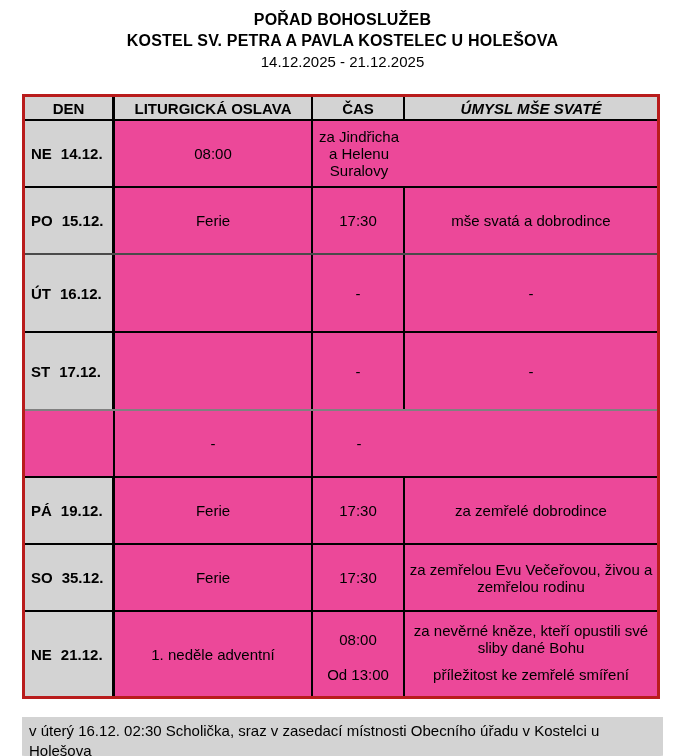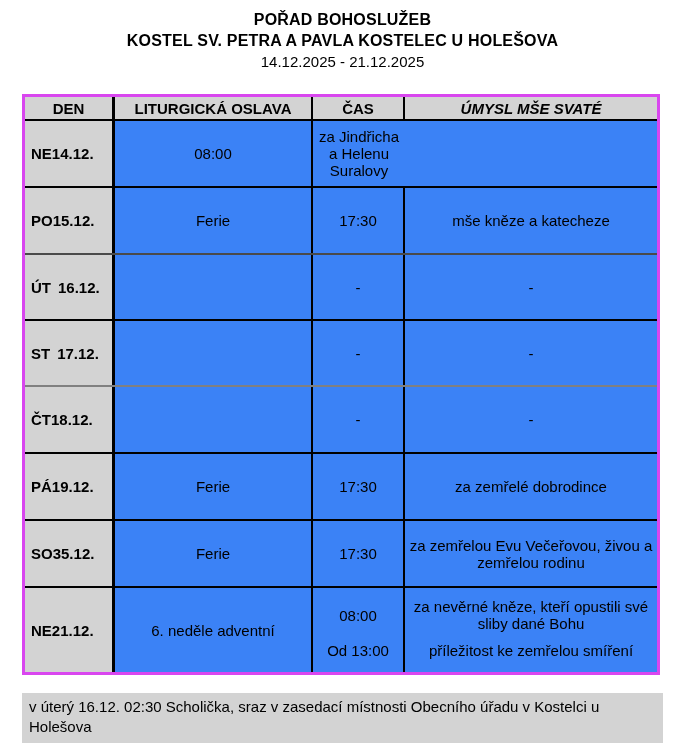--- a/index.html
+++ b/index.html
@@ -19,22 +19,22 @@
     line-height: 21px;
   }
   .doc-title    { font-size: 16px; font-weight: bold; letter-spacing: 0.2px; }
   .doc-subtitle { font-size: 16px; font-weight: bold; letter-spacing: 0.2px; }
   .doc-dates    { font-size: 15px; font-weight: normal; }
 
   
   .schedule-table {
     margin: 22px 0 0 22px;
     width: 638px;
-    border: 3px solid #d946ef;
-    background: #3b82f6;
+    border: 3px solid #b91c1c;
+    background: #ec4899;
   }
   .trow {
     display: grid;
     grid-template-columns: 90px 198px 92px 1fr;
   }
   .trow > div { overflow: hidden; }
 
   .thead { background: #d3d3d3; }
   .thead > div {
     height: 22px;
@@ -59,24 +59,24 @@
   .cell:last-child { border-right: none; }
 
   .day-cell {
     background: #d3d3d3;
     justify-content: flex-start;
     padding-left: 6px;
     font-weight: bold;
     border-right-width: 3px;
     white-space: nowrap;
   }
-  .day-abbr { }
+  .day-abbr { margin-right: 9px; }
 
   .h65 > .cell { height: 65px; }
-  .h64 > .cell { height: 64px; gap: 7px; }
+  .h64 > .cell { height: 76px; }
   .h70 > .cell { height: 65px; }
   .h84 > .cell { height: 84px; }
 
   
   .cell-stack {
     display: flex; flex-direction: column;
     align-items: stretch; justify-content: flex-start;
     padding: 0;
   }
   .stack-top {
@@ -130,21 +130,21 @@
       <div class="cell">za Jindřicha a Helenu Suralovy</div>
     </div>
 
     <div class="trow drow h65">
       <div class="cell day-cell">
         <span class="day-abbr">PO</span>
         <span>15.12.</span>
       </div>
       <div class="cell">Ferie</div>
       <div class="cell">17:30</div>
-      <div class="cell">mše kněze a katecheze</div>
+      <div class="cell">mše svatá a dobrodince</div>
     </div>
 
     <div class="trow drow h64 sep-dark">
       <div class="cell day-cell">
         <span class="day-abbr">ÚT</span>
         <span>16.12.</span>
       </div>
       <div class="cell"></div>
       <div class="cell">-</div>
       <div class="cell">-</div>
@@ -154,24 +154,20 @@
       <div class="cell day-cell">
         <span class="day-abbr">ST</span>
         <span>17.12.</span>
       </div>
       <div class="cell"></div>
       <div class="cell">-</div>
       <div class="cell">-</div>
     </div>
 
     <div class="trow drow h65 sep-gray">
-      <div class="cell day-cell">
-        <span class="day-abbr">ČT</span>
-        <span>18.12.</span>
-      </div>
       <div class="cell"></div>
       <div class="cell">-</div>
       <div class="cell">-</div>
     </div>
 
     <div class="trow drow h65">
       <div class="cell day-cell">
         <span class="day-abbr">PÁ</span>
         <span>19.12.</span>
       </div>
@@ -188,28 +184,28 @@
       <div class="cell">Ferie</div>
       <div class="cell">17:30</div>
       <div class="cell">za zemřelou Evu Večeřovou, živou a zemřelou rodinu</div>
     </div>
 
     <div class="trow drow h84">
       <div class="cell day-cell">
         <span class="day-abbr">NE</span>
         <span>21.12.</span>
       </div>
-      <div class="cell">6. neděle adventní</div>
+      <div class="cell">1. neděle adventní</div>
       <div class="cell cell-stack">
         <div class="stack-top">08:00</div>
         <div class="stack-bottom">Od 13:00</div>
       </div>
       <div class="cell cell-stack">
         <div class="stack-top">za nevěrné kněze, kteří opustili své sliby dané Bohu</div>
-        <div class="stack-bottom">příležitost ke zemřelou smíření</div>
+        <div class="stack-bottom">příležitost ke zemřelé smíření</div>
       </div>
     </div>
 
   </div>
 
   <div class="footer-note">v úterý 16.12. 02:30 Scholička, sraz v zasedací místnosti Obecního úřadu v Kostelci u Holešova</div>
 
 </div>
 
 </body></html>

